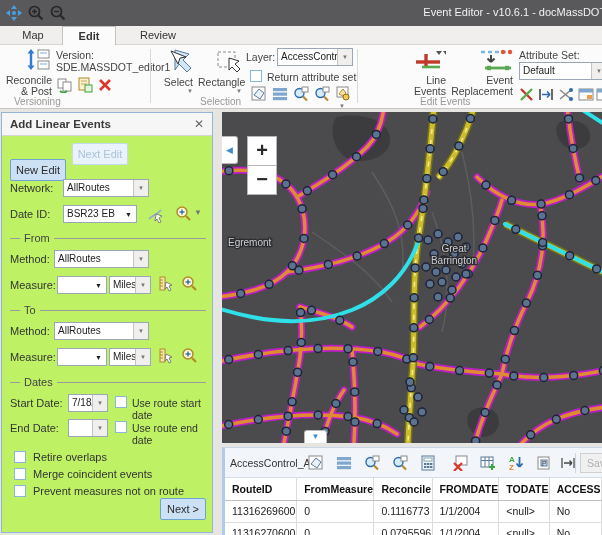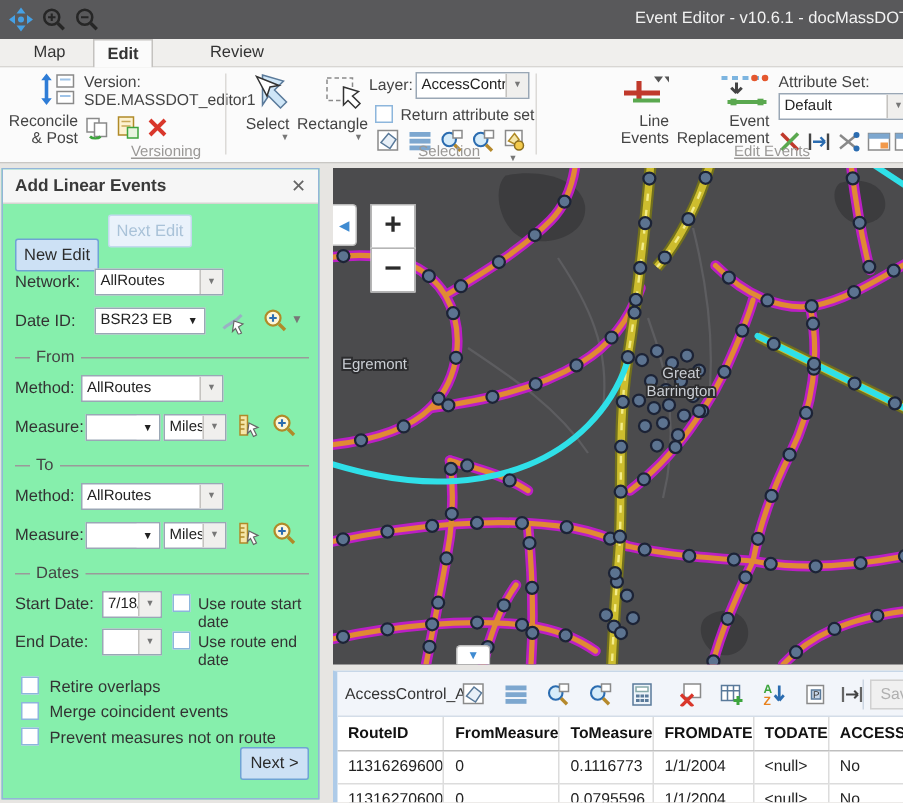--- a/index.html
+++ b/index.html
@@ -13,34 +13,34 @@
   .titlebar .title { position:absolute; right:-20px; top:6px; color:#f2f2f2; font-size:11px; white-space:nowrap; }
 
   
   .tabrow { position:absolute; left:0; top:26px; width:602px; height:19px; background:#f0efed; border-bottom:1px solid #d8d6d3; }
   .tab { position:absolute; top:0; height:19px; line-height:19px; text-align:center; font-size:11px; color:#333; cursor:pointer; }
   .tab.active { background:#fbfbfb; border:1px solid #c4c2bf; border-bottom:none; font-weight:bold; }
 
   
   .ribbon { position:absolute; left:0; top:45px; width:602px; height:64px; background:#fbfbfb; border-bottom:1px solid #c9c7c4; overflow:hidden; }
   .rib-sep { position:absolute; top:4px; height:54px; width:1px; background:#dcdad7; }
-  .group-label { position:absolute; bottom:1px; font-size:10px; color:#9a9896; text-align:right;text-decoration:underline; }
+  .group-label { position:absolute; bottom:1px; font-size:10px; color:#9a9896; text-align:left; }
   .bigbtn { position:absolute; top:2px; text-align:right; font-size:10.5px; color:#444; cursor:pointer; border:1px solid transparent; border-radius:2px; }
   .bigbtn .blabel { line-height:11px; margin-top:1px; }
   .caret { color:#777; font-size:6px; line-height:6px; }
   .riblabel { position:absolute; font-size:10.5px; color:#444; }
   .combo { display:flex; align-items:stretch; background:#fff; border:1px solid #9aa7b5; height:18px; font-size:10px; color:#222; overflow:hidden; cursor:pointer; }
   .combo .val { flex:1; padding:2px 3px 0 3px; white-space:nowrap; overflow:hidden; }
   .combo .cbtn { width:15px; background:#f0efed; border-left:1px solid #c5c3c0; color:#777; font-size:6px; display:flex; align-items:center; justify-content:center; }
   .combo.flat .cbtn { background:#fff; border-left:none; color:#222; font-size:7px; }
   .cbx { display:inline-block; width:12px; height:12px; background:#fff; border:1px solid #8db6dc; vertical-align:-2px; cursor:pointer; }
   .sicon { display:inline-flex; width:18px; height:18px; align-items:center; justify-content:center; cursor:pointer; }
 
   
-  .panel { position:absolute; left:1px; top:112px; width:212px; height:421px; background:#86efac; border:1px solid #93b5d8;text-decoration:underline; }
+  .panel { position:absolute; left:1px; top:112px; width:212px; height:421px; background:#bef264; border:1px solid #93b5d8;text-decoration:underline; }
   .panel-head { position:absolute; left:0; top:0; width:100%; height:23px; background:#f6f6f6; border-bottom:1px solid #d7d5d2; }
   .panel-head .ptitle { position:absolute; left:8px; top:5px; font-size:11.5px; font-weight:bold; color:#3a3a3a; }
   .panel-head .pclose { position:absolute; right:8px; top:4px; font-size:12px; color:#666; cursor:pointer; }
   .plabel { position:absolute; font-size:11px; color:#333; }
   .pbtn { position:absolute; height:22px; font-size:11px; text-align:center; line-height:20px; border-radius:2px; cursor:pointer; }
   .pbtn.primary { background:#cde1f5; border:1px solid #6fa3d4; color:#2b2b2b; }
   .pbtn.disabled { background:#eaf2fb; border:1px solid #c3d9ee; color:#a9c2d8; cursor:default; }
   .sep { position:absolute; left:8px; width:196px; display:flex; align-items:center; font-size:11px; color:#444; }
   .sep:before { content:""; width:10px; height:1px; background:#9a9a9a; margin-right:4px; }
   .sep:after { content:""; flex:1; height:1px; background:#9a9a9a; margin-left:4px; }
@@ -96,21 +96,21 @@
           <circle cx="7.5" cy="7.5" r="5" fill="none" stroke="#262626" stroke-width="1.7"></circle>
           <line x1="11.5" y1="11.5" x2="15.5" y2="15.5" stroke="#262626" stroke-width="2.2"></line>
           <line x1="5" y1="7.5" x2="10" y2="7.5" stroke="#262626" stroke-width="1.4"></line>
         </svg>
     </span>
     <span class="title">Event Editor - v10.6.1 - docMassDOTRH</span>
   </div>
 
   <div class="tabrow">
     <span class="tab" style="left:10px;width:46px">Map</span>
-    <span class="tab active" style="left:62px;width:40px">Edit</span>
+    <span class="tab active" style="left:62px;width:54px">Edit</span>
     <span class="tab" style="left:130px;width:56px">Review</span>
   </div>
 
   <div class="ribbon">
 
     <div class="bigbtn" style="left:3px;width:50px">
       <svg width="26" height="24" viewBox="0 0 26 24">
           <path d="M5 1 l3.5 4.5 h-2.3 v12 h2.3 L5 22 l-3.5-4.5 h2.3 v-12 H1.5 Z" fill="#2e7cd6"></path>
           <rect x="12" y="2" width="11" height="8" fill="#fff" stroke="#8a8a8a"></rect>
           <line x1="14" y1="5" x2="21" y2="5" stroke="#9ec3e8" stroke-width="1.4"></line>
@@ -700,21 +700,21 @@
           <col style="width:85px">
           <col style="width:67px">
           <col style="width:68px">
           <col style="width:55px">
           <col style="width:60px">
         </colgroup>
       <thead>
           <tr id="thead-row">
             <th>RouteID</th>
             <th>FromMeasure</th>
-            <th>ToMeasure</th>
+            <th>Reconcile</th>
             <th>FROMDATE</th>
             <th>TODATE</th>
             <th>ACCESS</th>
           </tr>
         </thead>
       <tbody id="tbody-rows">
           <tr>
             <td>11316269600</td>
             <td>0</td>
             <td>0.1116773</td>

